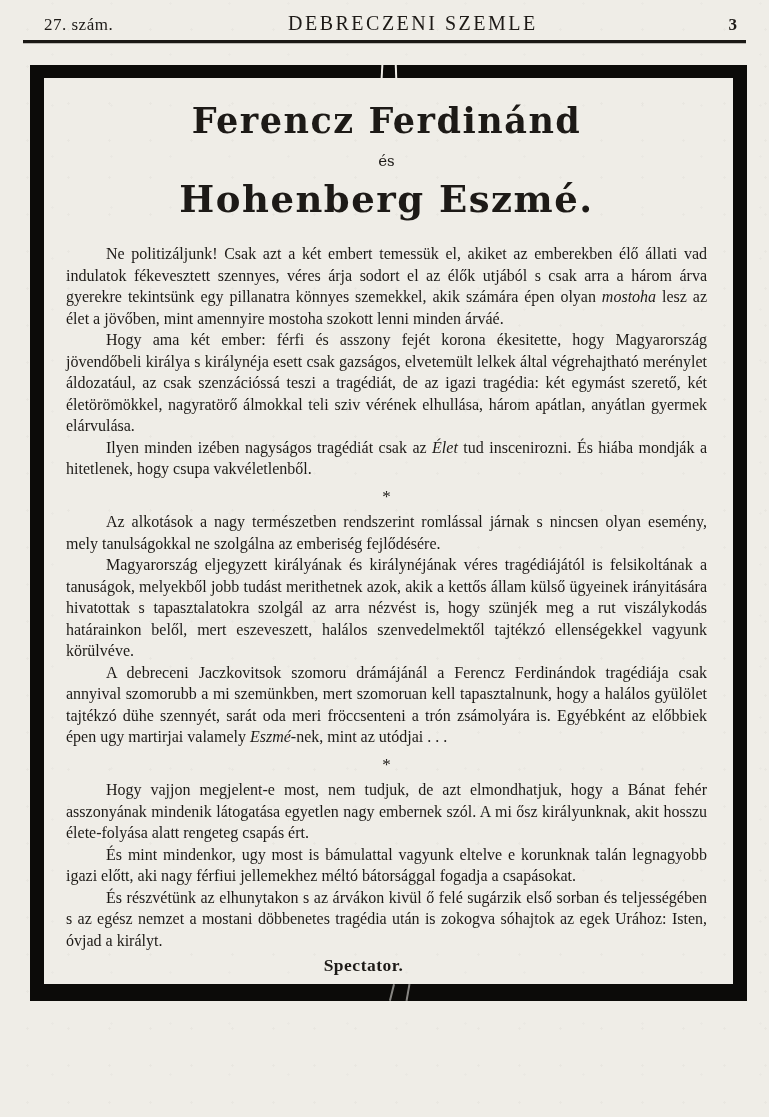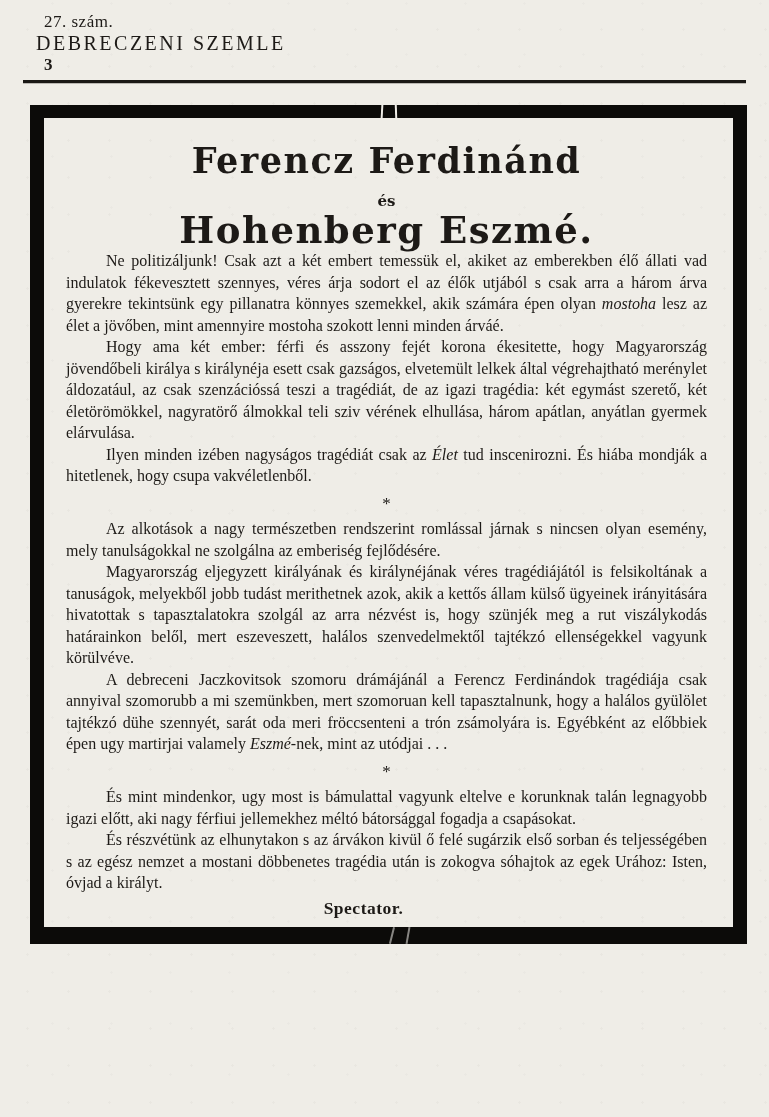--- a/index.html
+++ b/index.html
@@ -17,21 +17,20 @@
     font-family: "Liberation Serif", "DejaVu Serif", serif;
     color: var(--ink, #1d1a17);
     -webkit-font-smoothing: antialiased;
   }
   .page-header {
     display: flex;
     align-items: baseline;
     justify-content: space-between;
     padding: 12px 32px 0 44px;
     font-size: 17px;
-    flex-direction: column;
   }
   .issue { letter-spacing: 0.5px; }
   .masthead {
     font-weight: 400;
     font-size: 20px;
     letter-spacing: 2.5px;
     transform: translateX(-8px);
   }
   .page-number { font-weight: 700; font-size: 17px; }
   .header-rule {
@@ -71,26 +70,27 @@
     font-family: "DejaVu Serif", "Liberation Serif", serif;
     font-weight: 700;
     font-size: 35px;
     letter-spacing: 1.5px;
     line-height: 1.1;
     margin: 0;
   }
   .title-main.second { font-size: 37px; }
   .title-conj {
     font-family: "DejaVu Serif", "Liberation Serif", serif;
-    font-weight: 700;
+    font-weight: 400;
     font-size: 15px;
-    margin: 11px 0 0 0;
+    margin: 11px 0 9px 0;
     text-align: center;
   }
   .article-body {
+    margin-top: 24px;
     font-size: 16px;
     line-height: 21.5px;
     text-align: justify;
   }
   .para {
     margin: 0;
     text-indent: 40px;
   }
   .it { font-style: italic; }
   .sep {
@@ -134,20 +134,21 @@
 
     <div class="article-body">
         <p class="para"><span>Ne politizáljunk! Csak azt a két embert temessük el, akiket az emberekben élő állati vad indulatok fékevesztett szennyes, véres árja sodort el az élők utjából s csak arra a három árva gyerekre tekintsünk egy pillanatra könnyes szemekkel, akik számára épen olyan </span><span class="it">mostoha</span><span> lesz az élet a jövőben, mint amennyire mostoha szokott lenni minden árváé.</span></p>
         <p class="para"><span>Hogy ama két ember: férfi és asszony fejét korona ékesitette, hogy Magyarország jövendőbeli királya s királynéja esett csak gazságos, elvetemült lelkek által végrehajtható merénylet áldozatául, az csak szenzációssá teszi a tragédiát, de az igazi tragédia: két egymást szerető, két életörömökkel, nagyratörő álmokkal teli sziv vérének elhullása, három apátlan, anyátlan gyermek elárvulása.</span></p>
         <p class="para"><span>Ilyen minden izében nagyságos tragédiát csak az </span><span class="it">Élet</span><span> tud inscenirozni. És hiába mondják a hitetlenek, hogy csupa vakvéletlenből.</span></p>
         <div class="sep">*</div>
         <p class="para"><span>Az alkotások a nagy természetben rendszerint romlással járnak s nincsen olyan esemény, mely tanulságokkal ne szolgálna az emberiség fejlődésére.</span></p>
         <p class="para"><span>Magyarország eljegyzett királyának és királynéjának véres tragédiájától is felsikoltának a tanuságok, melyekből jobb tudást merithetnek azok, akik a kettős állam külső ügyeinek irányitására hivatottak s tapasztalatokra szolgál az arra nézvést is, hogy szünjék meg a rut viszálykodás határainkon belől, mert eszeveszett, halálos szenvedelmektől tajtékzó ellenségekkel vagyunk körülvéve.</span></p>
         <p class="para"><span>A debreceni Jaczkovitsok szomoru drámájánál a Ferencz Ferdinándok tragédiája csak annyival szomorubb a mi szemünkben, mert szomoruan kell tapasztalnunk, hogy a halálos gyülölet tajtékzó dühe szennyét, sarát oda meri fröccsenteni a trón zsámolyára is. Egyébként az előbbiek épen ugy martirjai valamely </span><span class="it">Eszmé</span><span>-nek, mint az utódjai . . .</span></p>
         <div class="sep">*</div>
+        <p class="para"><span>Hogy vajjon megjelent-e most, nem tudjuk, de azt elmondhatjuk, hogy a Bánat fehér asszonyának mindenik látogatása egyetlen nagy embernek szól. A mi ősz királyunknak, akit hosszu élete-folyása alatt rengeteg csapás ért.</span></p>
         <p class="para"><span>És mint mindenkor, ugy most is bámulattal vagyunk eltelve e korunknak talán legnagyobb igazi előtt, aki nagy férfiui jellemekhez méltó bátorsággal fogadja a csapásokat.</span></p>
         <p class="para"><span>És részvétünk az elhunytakon s az árvákon kivül ő felé sugárzik első sorban és teljességében s az egész nemzet a mostani döbbenetes tragédia után is zokogva sóhajtok az egek Urához: Isten, óvjad a királyt.</span></p>
       </div>
 
     <div class="signature">Spectator.</div>
 
   </div>
 </div>
 
 </body></html>

